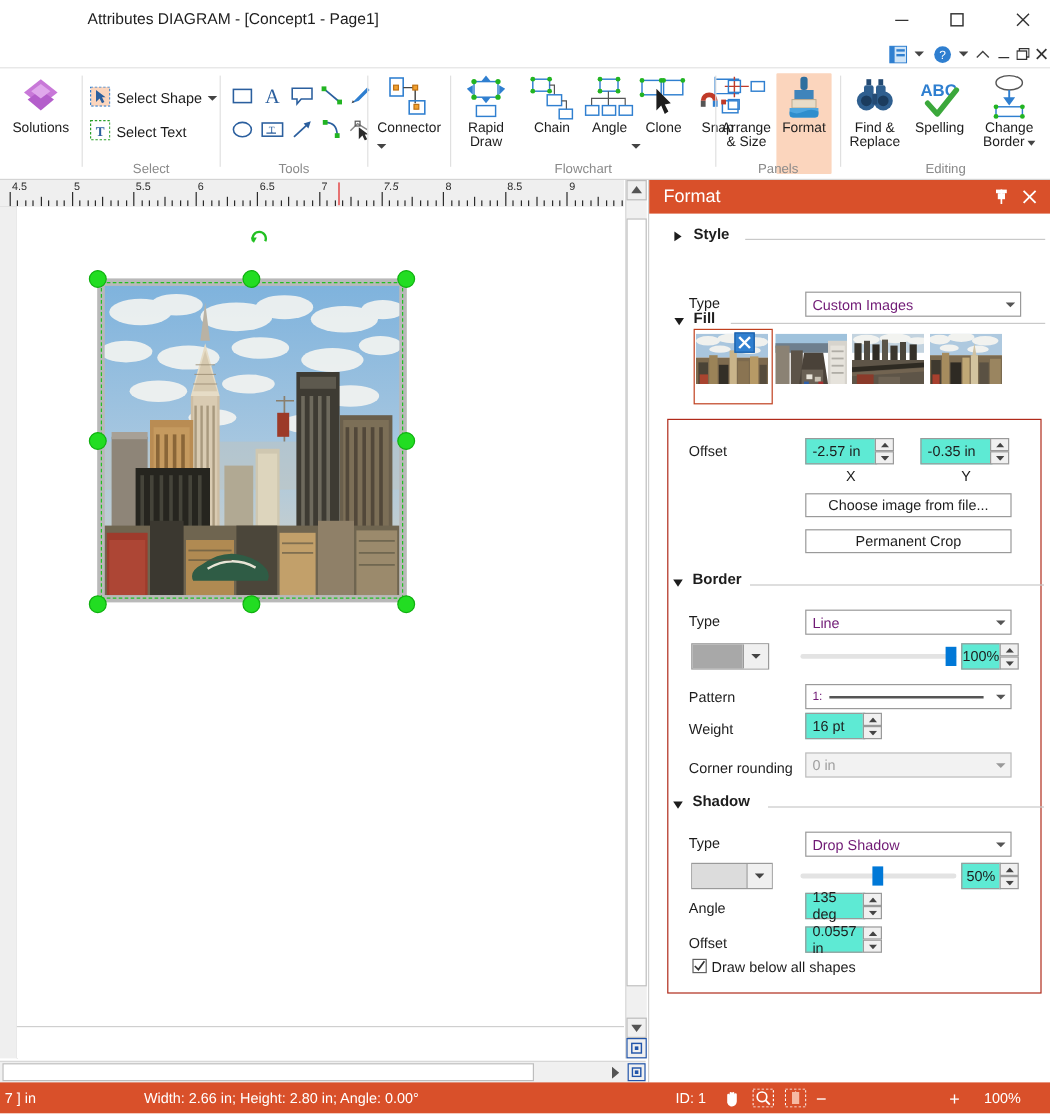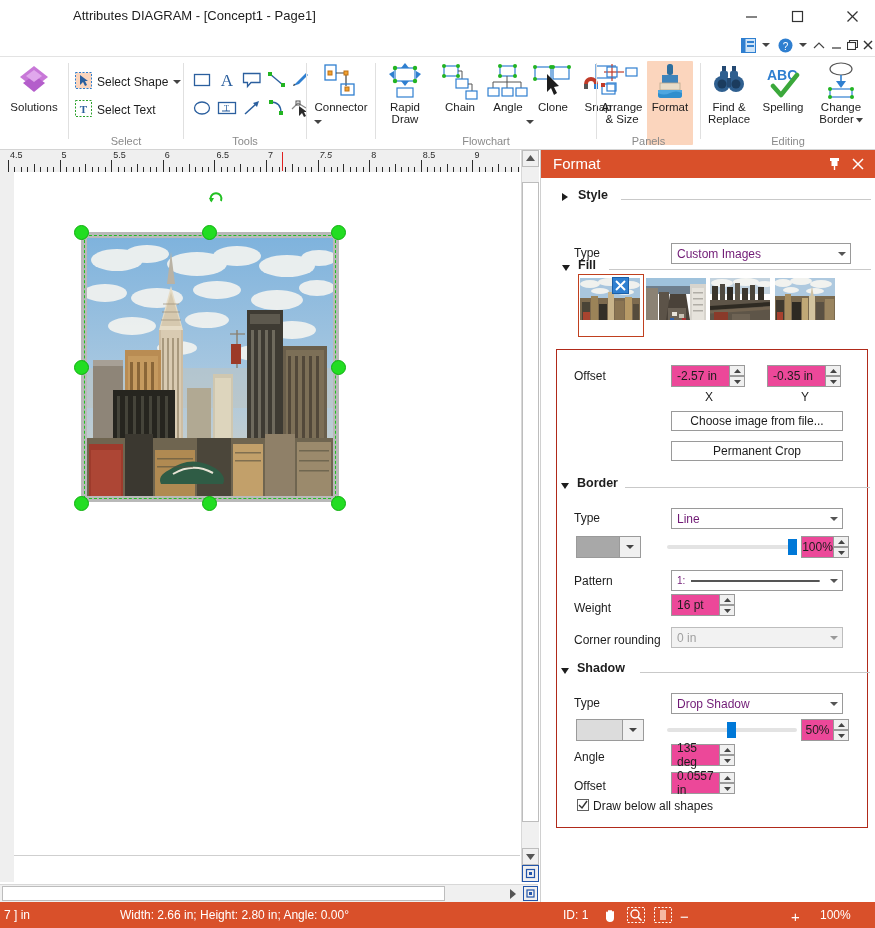--- a/index.html
+++ b/index.html
@@ -82,21 +82,21 @@
   .tri-down{border-top:6px solid #1d1d1d;border-left:4.5px solid transparent;border-right:4.5px solid transparent;margin-top:2px;}
   .sect-label{position:absolute;left:37px;top:0px;font-size:12.5px;font-weight:bold;color:#1d1d1d;white-space:nowrap;}
   .sect-line{position:absolute;top:11px;right:6px;height:1px;background:#c9c9c9;}
 
   .flabel{position:absolute;font-size:12px;color:#1d1d1d;white-space:nowrap;}
   .combo{position:absolute;background:#fff;border:1px solid #9a9a9a;box-sizing:border-box;
          display:flex;align-items:center;font-size:12px;color:#701a75;padding-left:5px;}
   .combo .cv{flex:1;white-space:nowrap;overflow:hidden;}
   .combo .carrow{width:16px;display:flex;align-items:center;justify-content:center;}
   .combo.disabled{background:#f2f2f2;color:#a0a0a0;border-color:#bdbdbd;}
-  .txtbox{position:absolute;background:#ec4899;border:1px solid #9a9a9a;box-sizing:border-box;
+  .txtbox{position:absolute;background:#5eead4;border:1px solid #9a9a9a;box-sizing:border-box;
           display:flex;align-items:center;font-size:12px;color:#1d1d1d;padding-left:5px;}
   .spin{position:absolute;width:16px;height:22px;}
   .spin .sb{position:absolute;left:0;width:16px;height:11px;background:#f0f0f0;border:1px solid #9a9a9a;box-sizing:border-box;display:flex;align-items:center;justify-content:center;}
   .spin .sb.up{top:0;} .spin .sb.dn{top:11px;}
   .pbtn{position:absolute;background:#fff;border:1px solid #9a9a9a;box-sizing:border-box;
         display:flex;align-items:center;justify-content:center;font-size:12px;color:#1d1d1d;}
   .swatch{position:absolute;height:22px;border:1px solid #9a9a9a;box-sizing:border-box;display:flex;}
   .swatch .sc{flex:1;}
   .swatch .sd{width:20px;background:#f0f0f0;border-left:1px solid #9a9a9a;display:flex;align-items:center;justify-content:center;}
   .slider{position:absolute;height:4px;background:#e3e3e3;border-radius:2px;}

